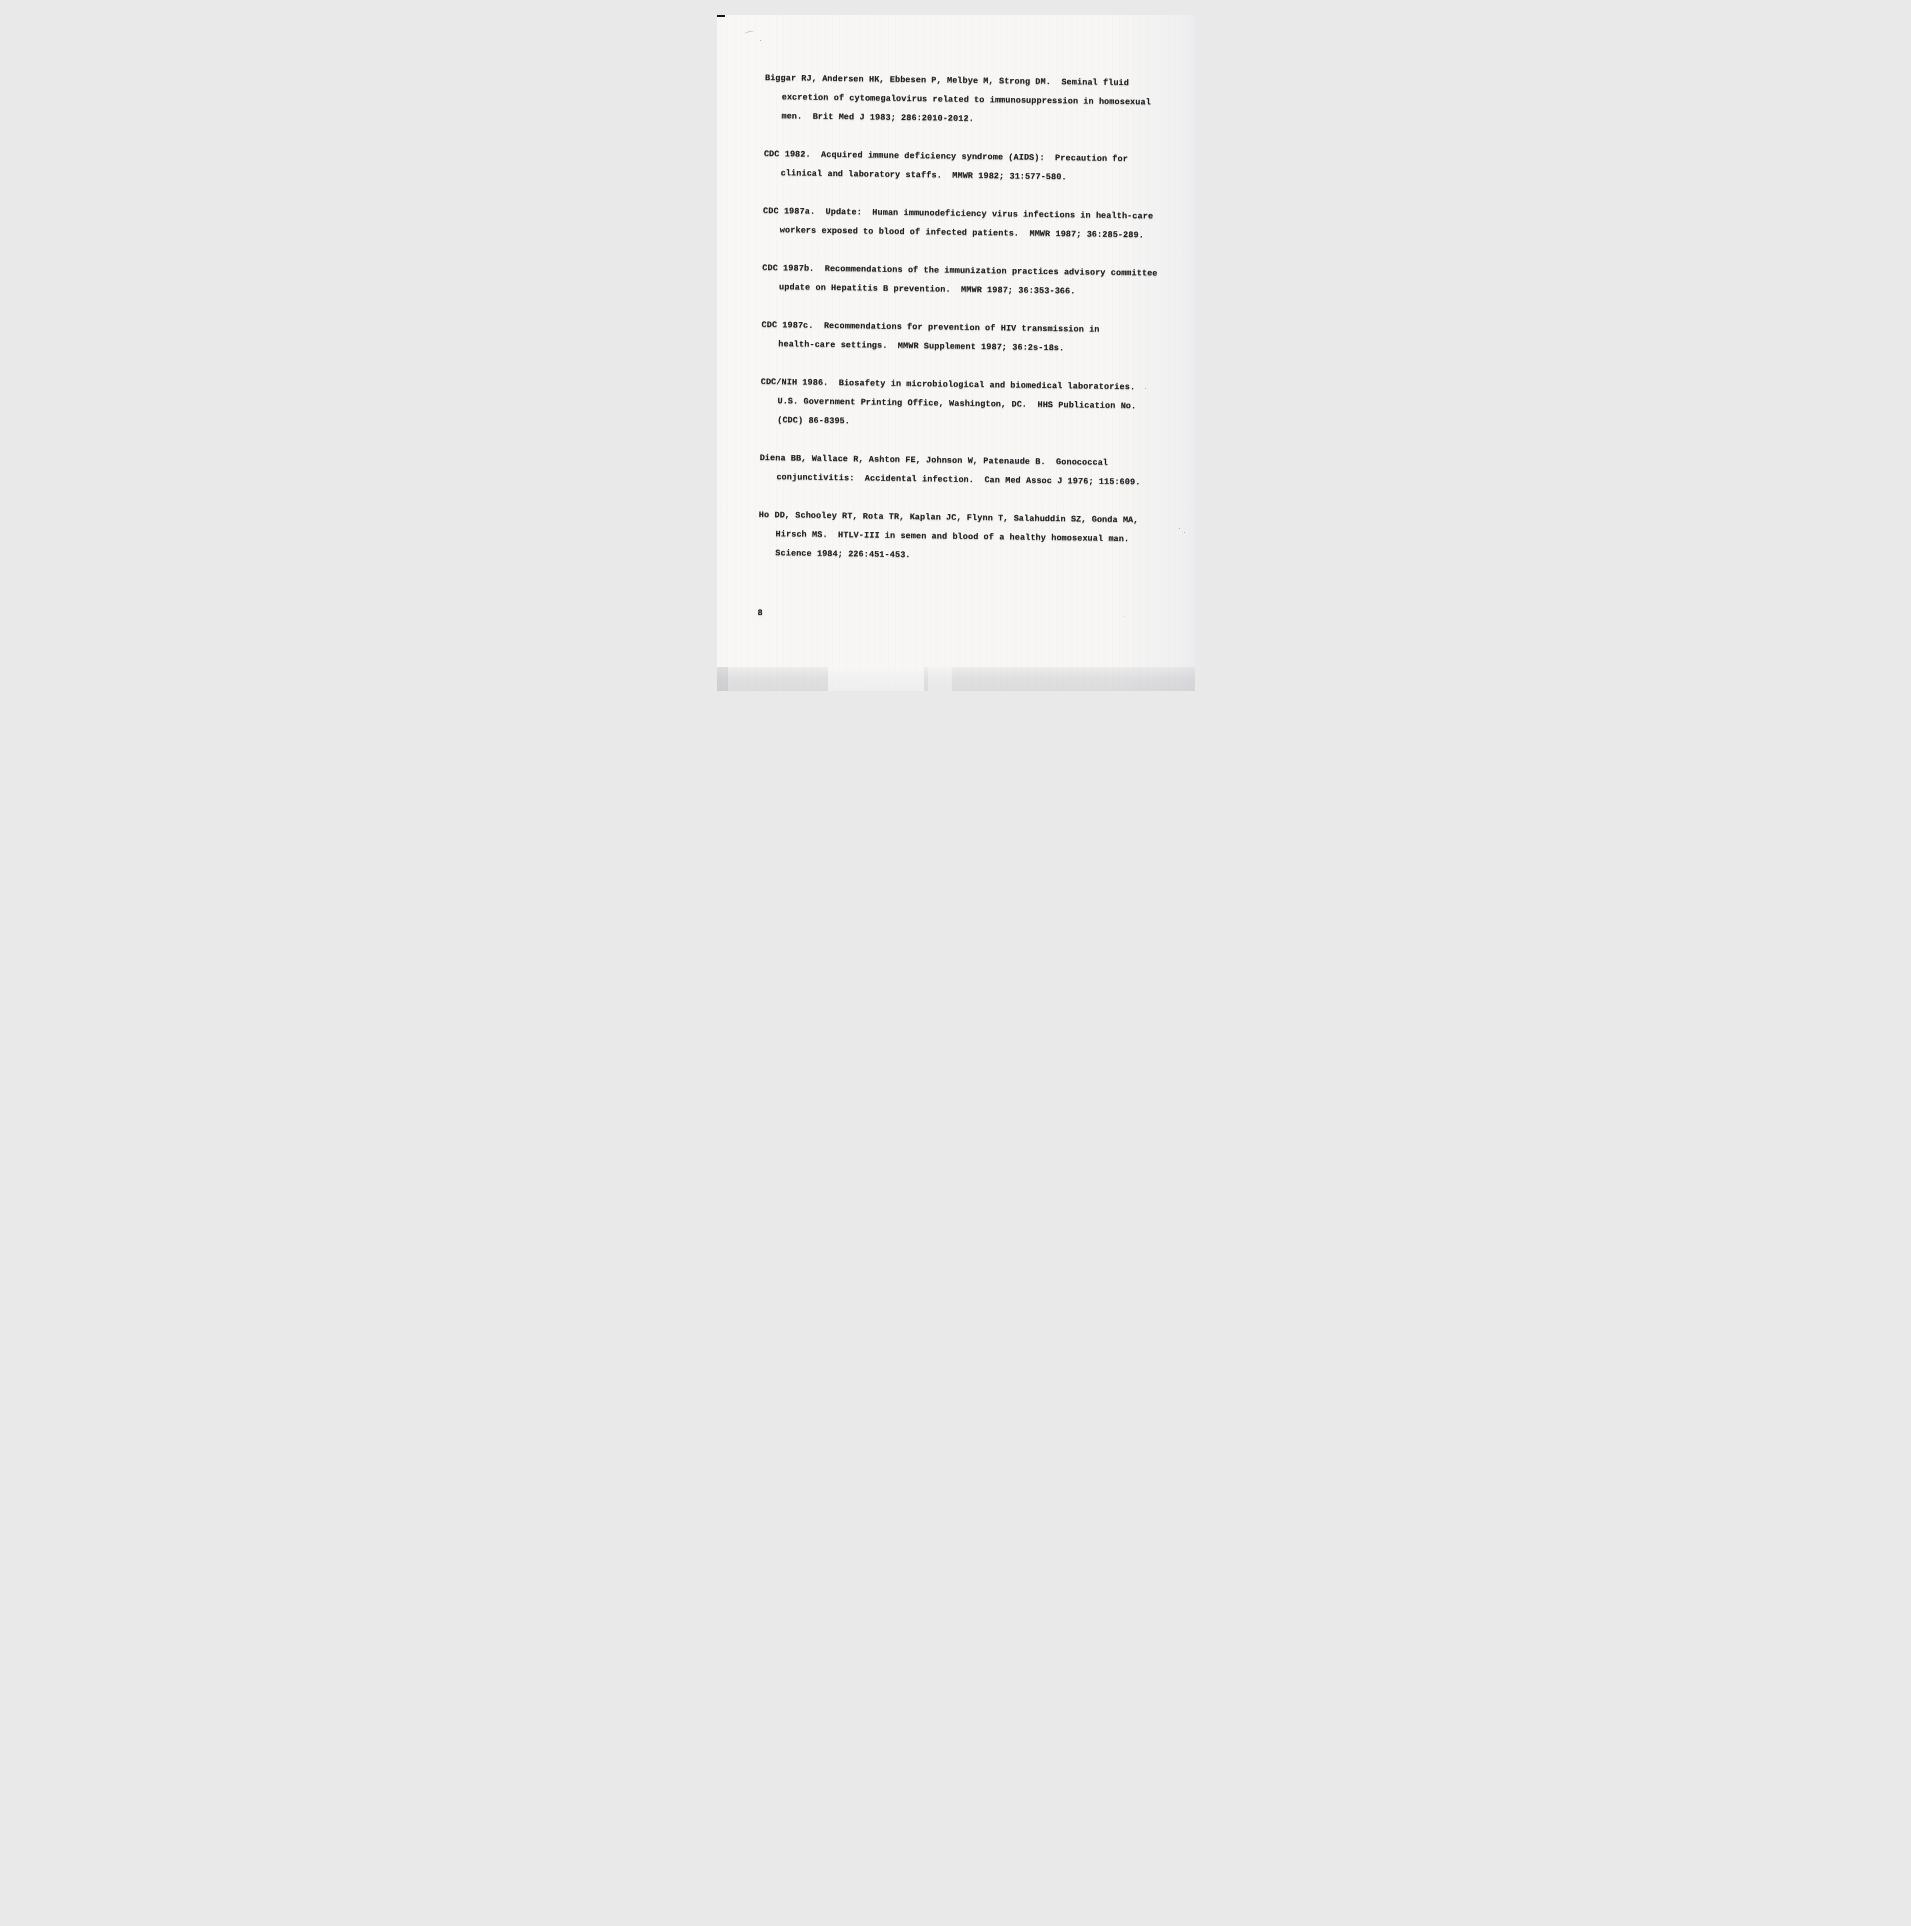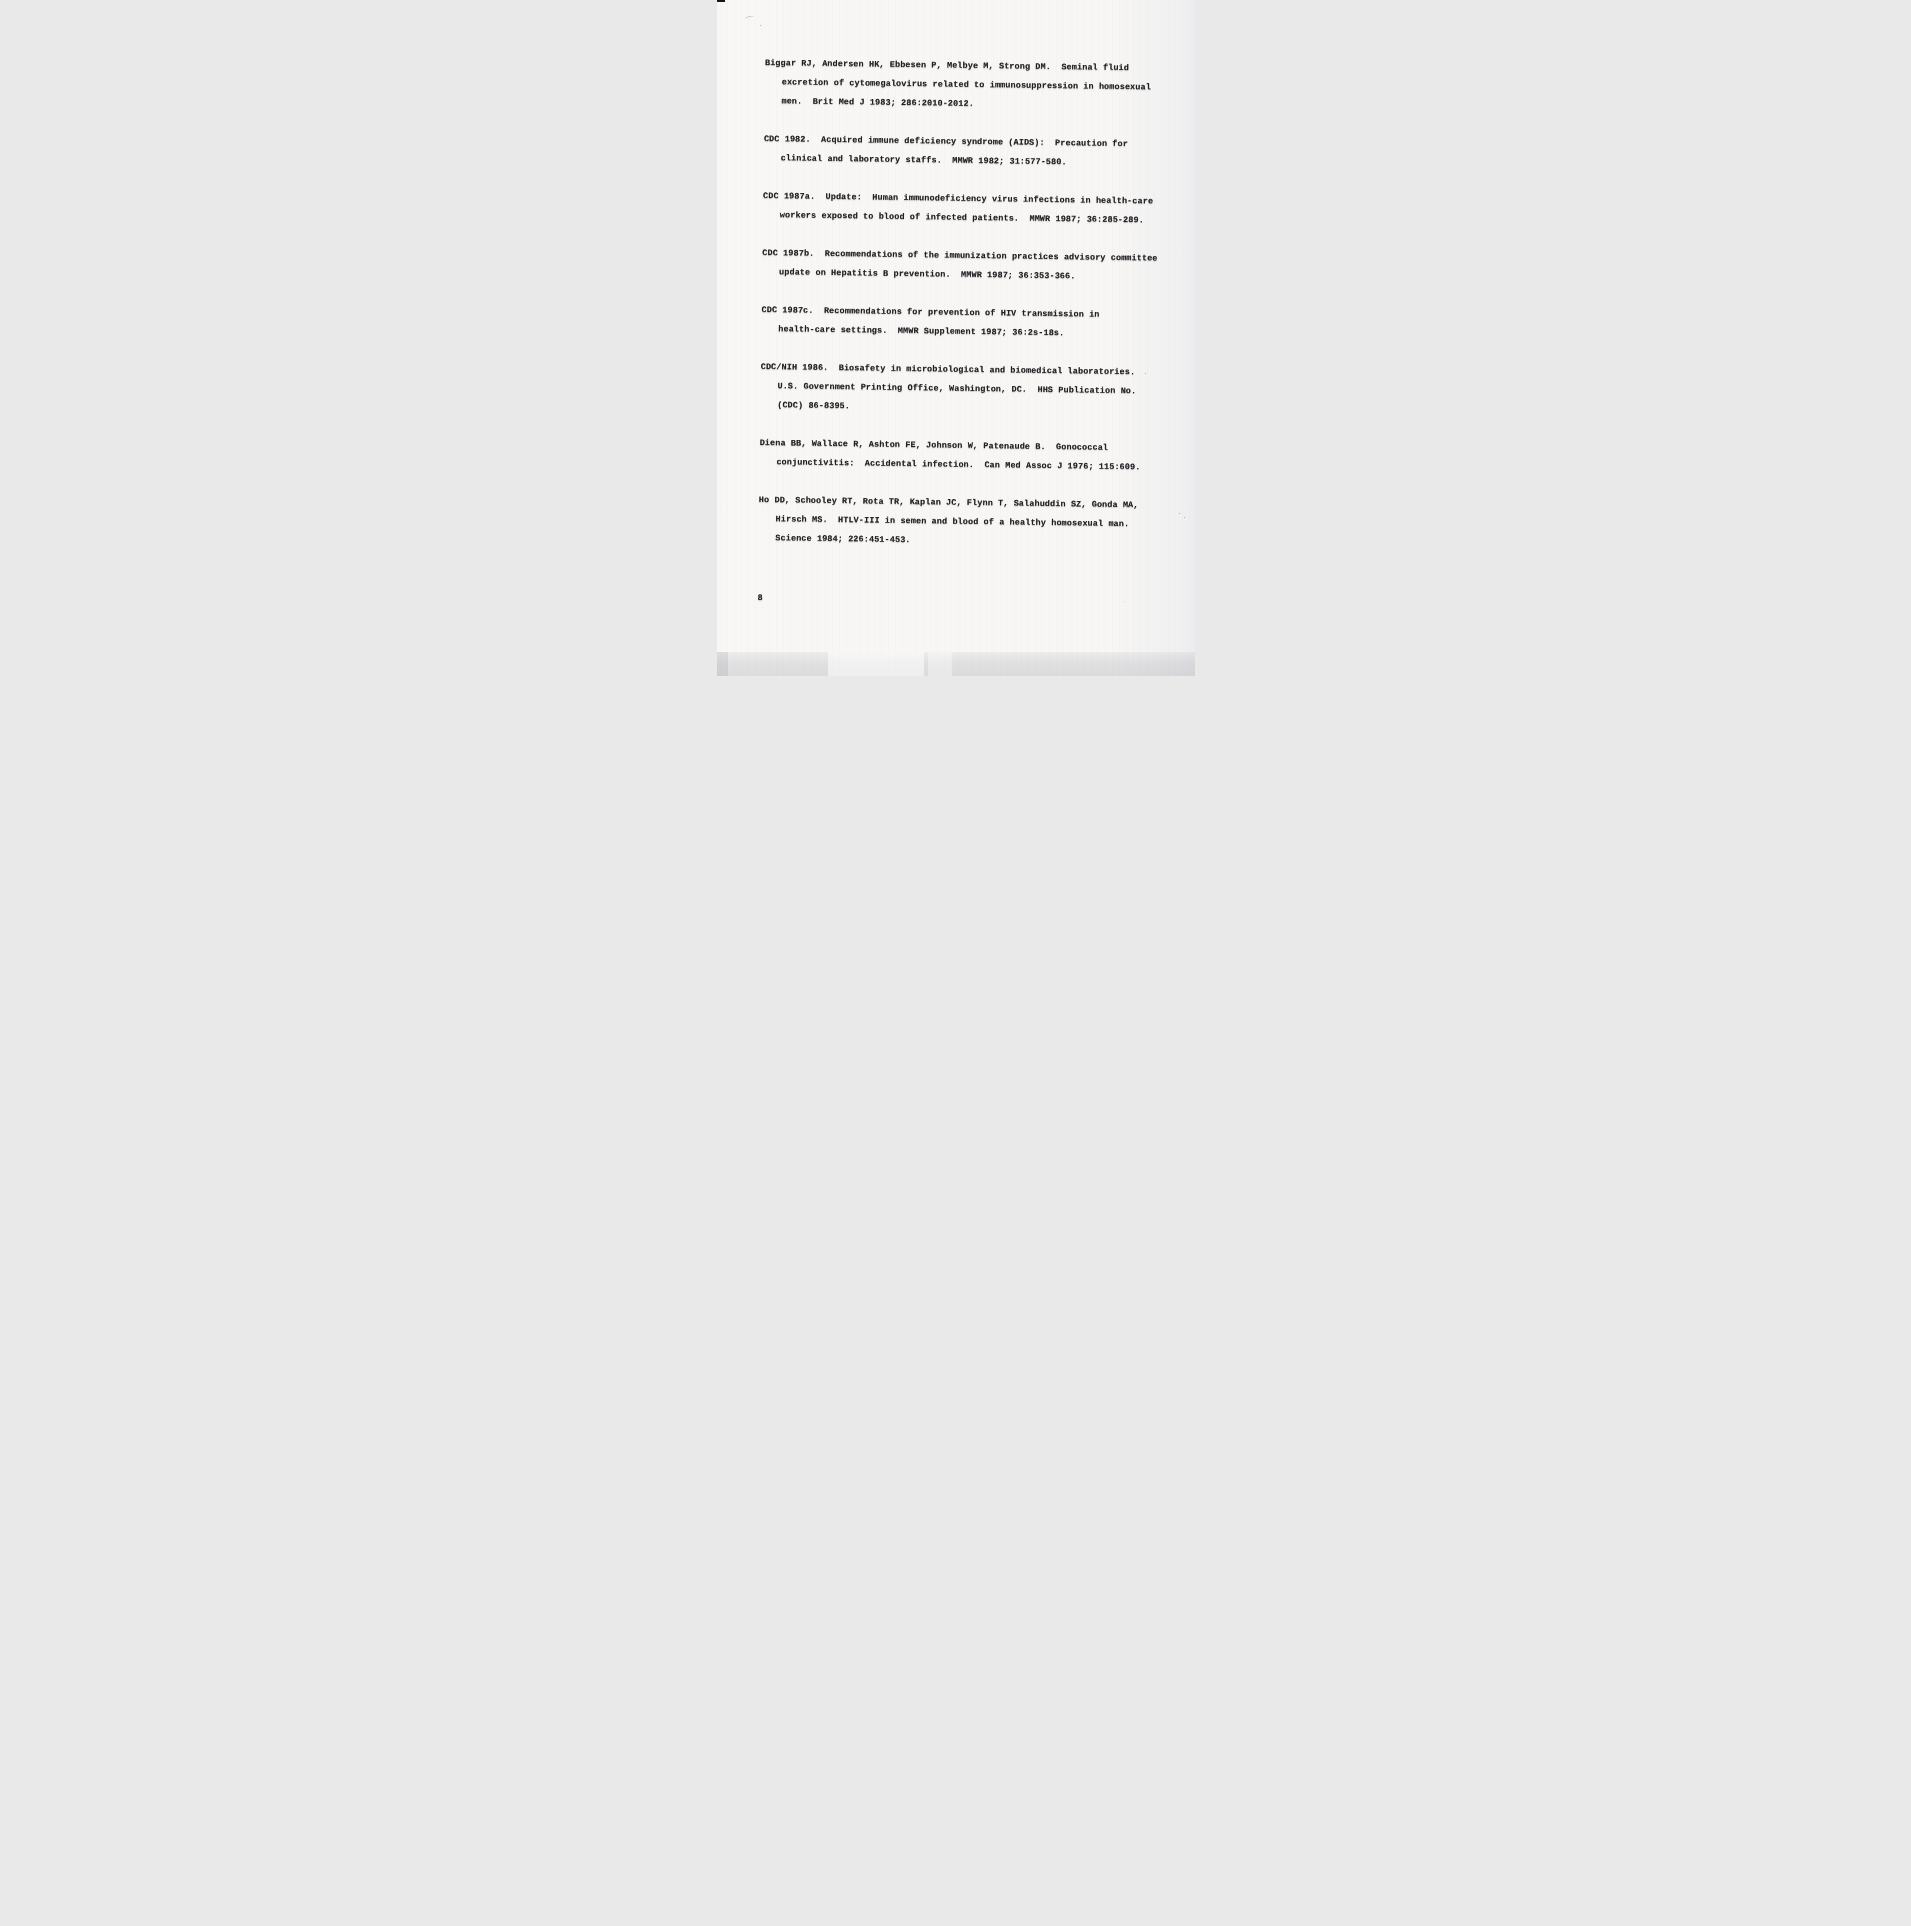--- a/index.html
+++ b/index.html
@@ -5,21 +5,21 @@
   :root{
     --paper:#f7f6f4;
     --ink:#202024;
     --band:#c9c9d0;
     --band-patch:#f2f2f4;
   }
   html,body{margin:0;padding:0;background:#e9e9e9;}
   .page{
     position:relative;
     width:478px;height:676px;
-    margin:0 auto;
+    margin:15px auto;
     background:
       repeating-linear-gradient(90deg, rgba(0,0,0,0.012) 0 0.4px, rgba(0,0,0,0) 0.4px 3.5px),
       linear-gradient(90deg,#f8f7f5 0%,#f7f6f4 82%,#f0f0f1 97%,#ececee 100%);
     overflow:hidden;
     font-family:"Liberation Mono","DejaVu Sans Mono",monospace;
   }
   .text-layer{
     position:absolute;inset:0;
     transform:rotate(0.8deg);
     transform-origin:48px 62px;

